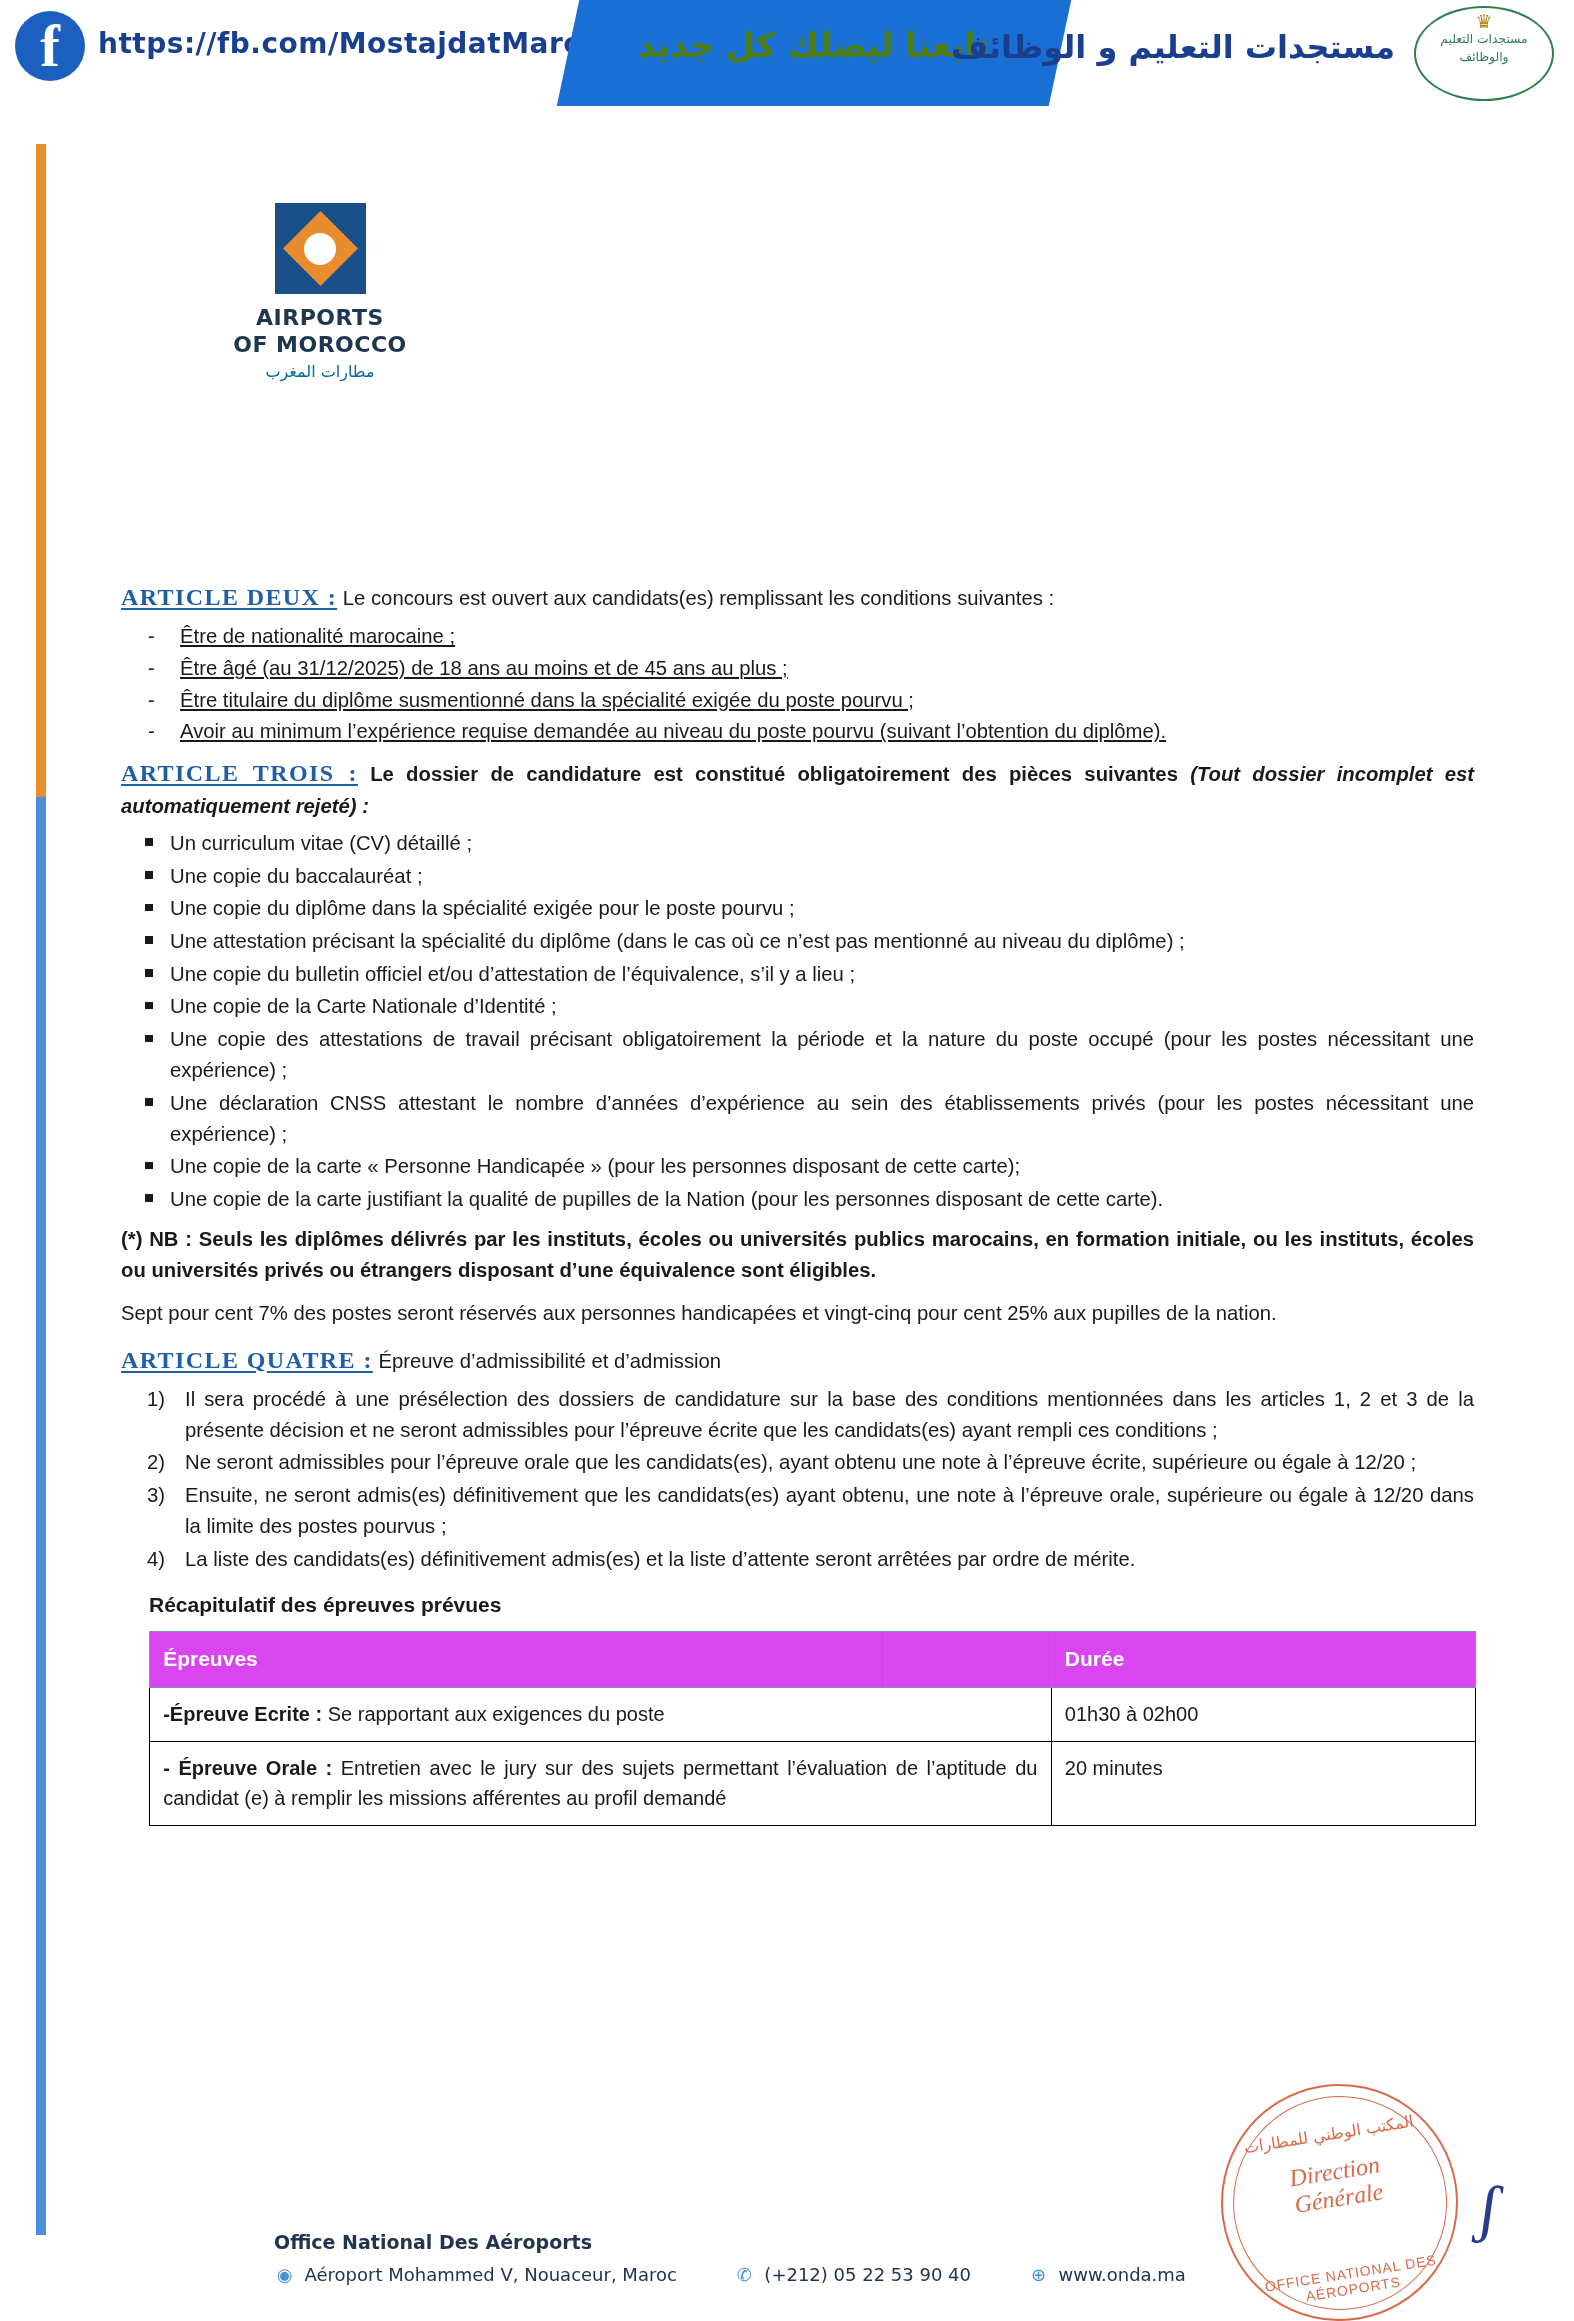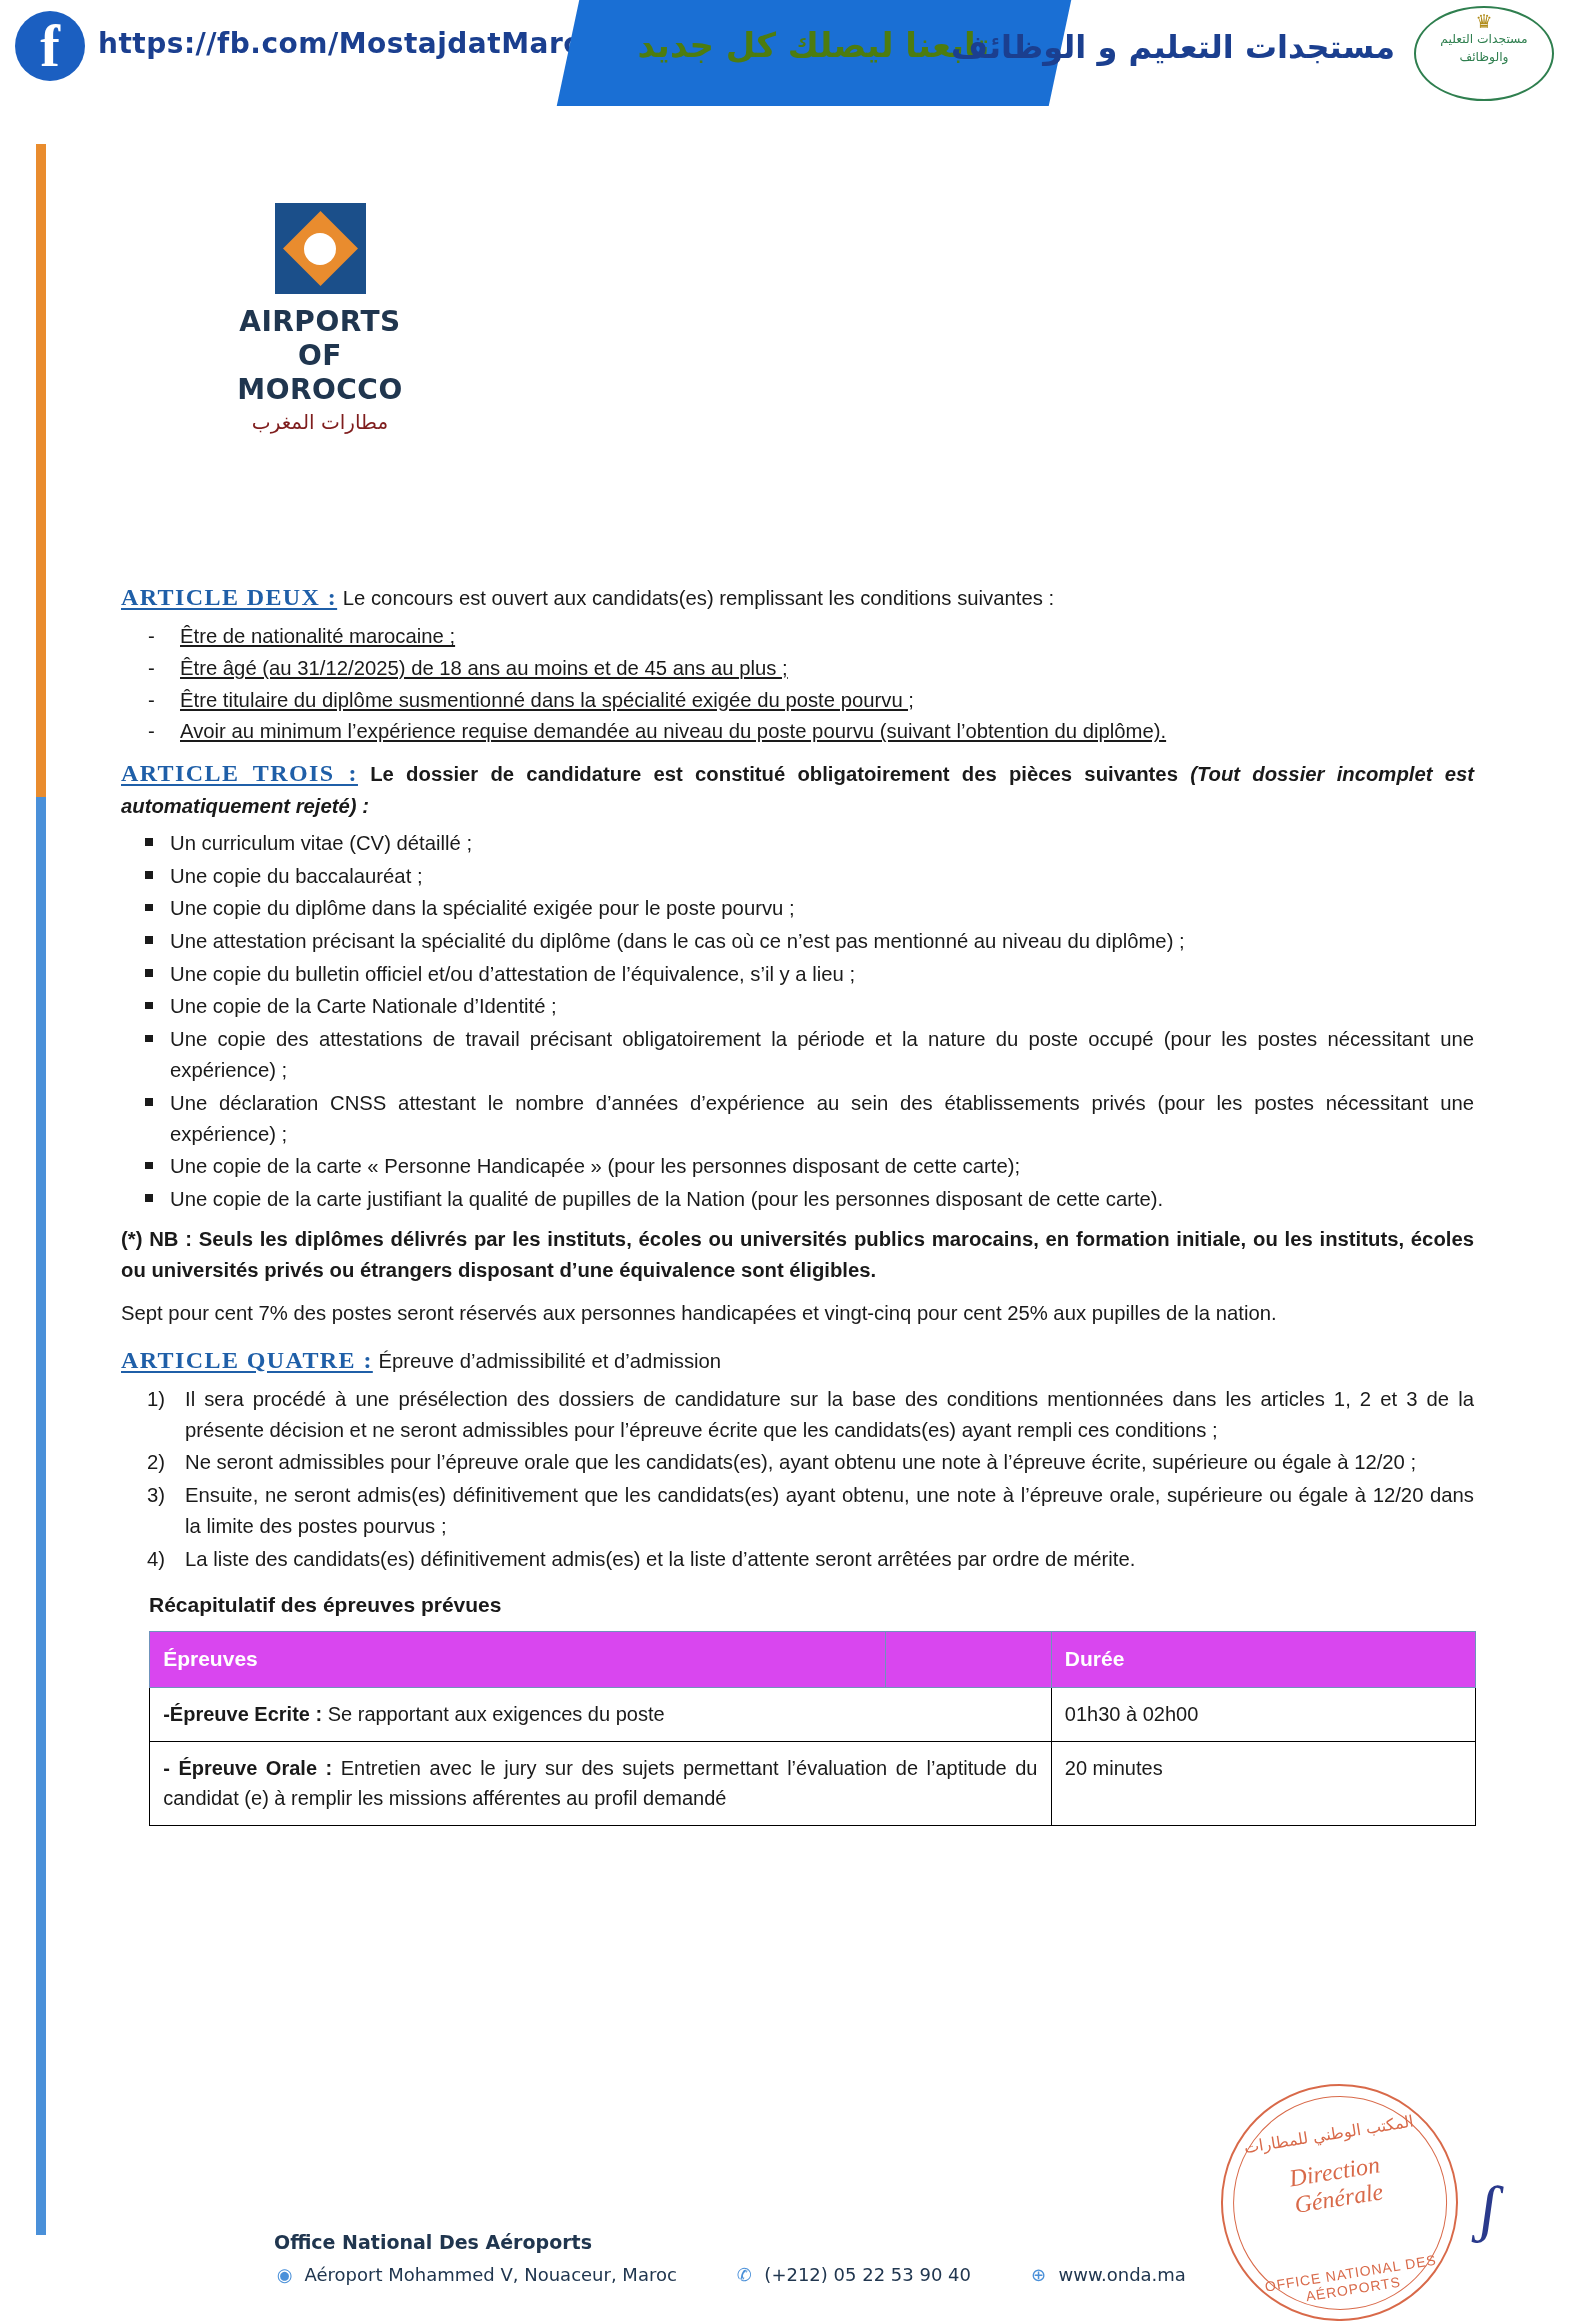--- a/index.html
+++ b/index.html
@@ -145,32 +145,32 @@
     content: "";
     position: absolute;
     left: 50%; top: 50%;
     width: 32px; height: 32px;
     margin: -16px 0 0 -16px;
     background: #ffffff;
     border-radius: 50%;
   }
   .onda-name {
     margin-top: 11.4px;
-    font-size: 28px;
+    font-size: 22px;
     font-weight: bold;
     color: #20364f;
     line-height: 1.2;
     letter-spacing: 0.5px;
     font-family: "DejaVu Sans", sans-serif;
     text-align: center;
   }
   .onda-ar {
     margin-top: 3.8px;
-    font-size: 20px;
-    color: #7f1d1d;
+    font-size: 16px;
+    color: #0369a1;
     direction: rtl;
     font-family: "DejaVu Sans", sans-serif;
   }
 
   
   .content {
     position: absolute;
     left: 121px; top: 473px;
     width: 1353px;
     font-size: 20.3px;

